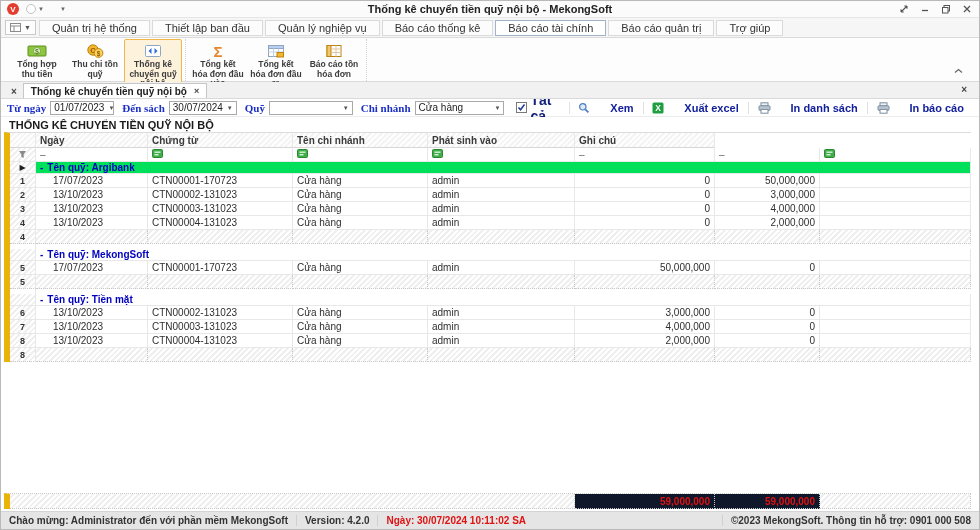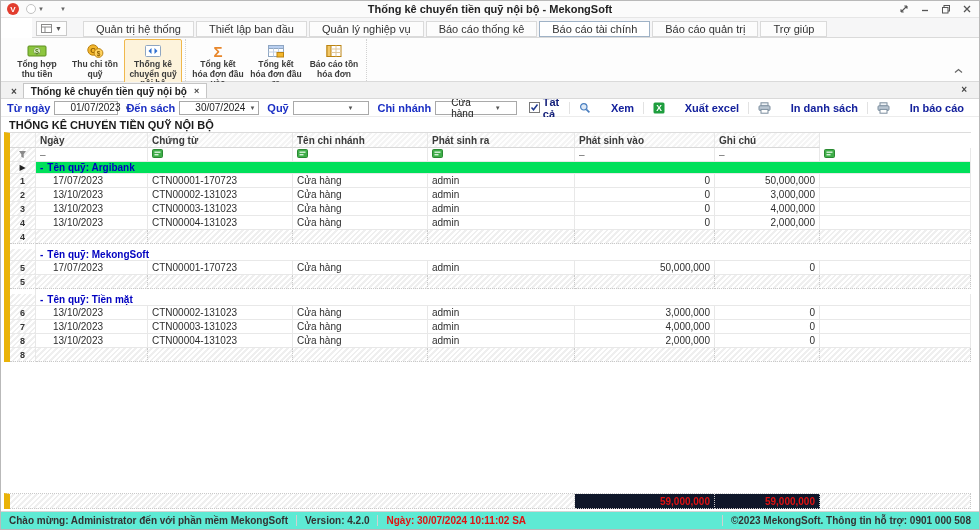--- a/index.html
+++ b/index.html
@@ -11,21 +11,21 @@
   .titlebar { height:17px; background:#fbfbfb; border-bottom:1px solid #e6e6e6; display:flex; align-items:center; padding:0 6px; position:relative; flex:none; }
   .logo { width:12px; height:12px; border-radius:50%; background:#e23d2e; color:#fff; font-size:8px; font-weight:bold; display:flex; align-items:center; justify-content:center; flex:none; }
   .qacircle { width:10px; height:10px; border-radius:50%; border:1px solid #c2c2c2; background:#fff; margin-left:7px; flex:none; }
   .qarrow { font-size:6px; color:#666; margin-left:2px; }
   .qarrow2 { font-size:6px; color:#666; margin-left:16px; }
   .wtitle { position:absolute; left:0; right:0; text-align:center; font-size:11px; font-weight:bold; color:#222; pointer-events:none; }
   .winbtns { margin-left:auto; display:flex; gap:9px; align-items:center; z-index:2; }
   .winbtn { width:12px; height:11px; display:flex; align-items:center; justify-content:center; cursor:default; }
 
   
-  .tabstrip { height:20px; background:#f6f6f7; border-bottom:1px solid #dadada; display:flex; align-items:center; padding:2px 2px 0 4px; gap:16px; flex:none;margin-left:31px; }
+  .tabstrip { height:20px; background:#f6f6f7; border-bottom:1px solid #dadada; display:flex; align-items:flex-start; padding:2px 2px 0 4px; gap:3px; flex:none; }
   .appmenu { height:15px; border:1px solid #c9c9c9; background:#fdfdfd; display:flex; align-items:center; padding:0 4px; gap:3px; font-size:7px; color:#555; }
   .rtab { height:16px; border:1px solid #dadada; background:#fcfcfc; font-size:11px; color:#333; padding:0 12px; display:flex; align-items:center; white-space:nowrap; }
   .rtab.active { background:#fff; border-color:#9fb2c6; }
 
   
   .ribbon { height:44px; background:#fdfdfd; border-bottom:1px solid #dadada; display:flex; padding:1px 0 0 4px; position:relative; flex:none; }
   .rgroup { display:flex; flex-direction:column; border-right:1px dotted #d2d2d2; padding:0 3px; }
   .rbuttons { display:flex; flex:1; align-items:stretch; }
   .rbtn { max-width:58px; min-width:38px; display:flex; flex-direction:column; align-items:center; justify-content:flex-start; text-align:center; font-size:8.5px; font-weight:bold; line-height:1.12; color:#3c3c3c; padding:2px 2px 0 2px; border:1px solid transparent; border-radius:2px; }
   .rbtn.active { border-color:#f0b84c; background:#fdf3dc; }
@@ -36,25 +36,25 @@
 
   
   .doctabs { height:17px; background:#f1f1f1; border-bottom:1px solid #d9d9d9; display:flex; align-items:flex-end; padding-left:4px; position:relative; flex:none; }
   .xbtn { font-size:10px; font-weight:bold; color:#444; padding:0 6px 1px 6px; }
   .doctab { background:#fff; border:1px solid #c6c6c6; border-bottom:none; height:15px; display:flex; align-items:center; gap:7px; padding:0 7px; font-size:10px; font-weight:bold; color:#222; }
   .doctab .xbtn { padding:0; font-size:9px; }
   .doctabs .rightx { position:absolute; right:6px; top:2px; }
 
   
   .filterbar { height:18px; background:#fff; border-bottom:1px solid #ececec; display:flex; align-items:center; padding:0 6px; font-size:11px; flex:none; }
-  .flabel { color:#1b2fc4; font-weight:bold; white-space:nowrap; }
-  .combo { height:14px; border:1px solid #a9a9a9; background:#fff; display:flex; align-items:center; font-size:10px; color:#222; padding:0 15px; margin:0 8px 0 4px; }
+  .flabel { color:#1b2fc4; font-weight:bold; white-space:nowrap;font-family:Liberation Serif, serif; }
+  .combo { height:14px; border:1px solid #a9a9a9; background:#fff; display:flex; align-items:center; font-size:10px; color:#222; padding:0 3px; margin:0 8px 0 4px; }
   .combo .arrow { margin-left:auto; font-size:6px; color:#555; padding-left:4px; }
   .w62{width:64px}.w80{width:80px}.w104{width:106px}.w112{width:114px}
-  .chk { display:flex; align-items:center; gap:3px; margin:0 10px 0 4px; color:#14207a; font-weight:bold; font-size:11px; }
+  .chk { display:flex; align-items:center; gap:3px; margin:0 10px 0 4px; color:#14207a; font-weight:bold; font-size:14px; }
   .chkbox { width:11px; height:11px; border:1px solid #7a7a7a; background:#fff; display:flex; align-items:center; justify-content:center; }
   .fbtn { display:flex; align-items:center; gap:20px; color:#14219c; font-weight:bold; font-size:11px; margin:0 9px; white-space:nowrap; }
   .fsep { width:1px; height:12px; background:#e2e2e2; }
 
   
   .gridhost { flex:1; position:relative; background:#fff; padding:0 8px 0 3px; overflow:hidden; }
   .grid-title { font-size:11px; font-weight:bold; color:#1a1a1a; padding:2px 0 1px 5px; }
   .grow { display:grid; grid-template-columns:26px 112px 145px 135px 147px 140px 105px minmax(0,1fr); border-left:6px solid #eab308; }
   .cell { border-right:1px solid #e8e8e8; border-bottom:1px solid #e8e8e8; font-size:10px; color:#2e2e2e; display:flex; align-items:center; padding:0 4px; overflow:hidden; white-space:nowrap; }
   .hatch { background-image:repeating-linear-gradient(135deg,#ffffff 0px,#ffffff 2px,#efefef 2px,#efefef 4px); }
@@ -76,21 +76,21 @@
   .srow .cell { border-right:1px dotted #c9c9c9; border-bottom:1px dotted #c9c9c9; }
   .srow .gutter { border-right:1px solid #e8e8e8; font-weight:bold; font-size:9px; color:#333; }
   .ggap { height:5px; }
   .ggap .cell { border:none; border-right:1px solid #e8e8e8; }
   .ggap .rest { border:none; }
   .gfooter { position:absolute; bottom:2px; left:3px; right:8px; height:16px; border-top:1px dotted #c9c9c9; }
   .gfooter .cell { border-right:1px dotted #c9c9c9; border-bottom:1px dotted #c9c9c9; }
   .gfooter .fnum { background:#0f172a; color:#e01212; font-weight:bold; }
 
   
-  .statusbar { height:18px; background:#5eead4; border-top:1px solid #d4d4d4; display:flex; align-items:center; padding:0 8px; font-size:10px; font-weight:bold; color:#333; gap:8px; flex:none; }
+  .statusbar { height:18px; background:#e5e5e5; border-top:1px solid #d4d4d4; display:flex; align-items:center; padding:0 8px; font-size:10px; font-weight:bold; color:#333; gap:8px; flex:none; }
   .ssep { width:1px; height:11px; background:#d0d0d0; }
   .sdate { color:#e01212; }
   .sright { margin-left:auto; display:flex; align-items:center; gap:8px;text-align:right; }
 </style>
 </head>
 <body>
 
 <div class="app">
 
   <div class="titlebar">
@@ -305,21 +305,20 @@
   </div>
 
   <div class="gridhost">
     <div class="grid-title">THỐNG KÊ CHUYỂN TIỀN QUỸ NỘI BỘ</div>
     <div id="grid-rows">
         <div class="grow hdr">
           <div class="cell gutter hatch"></div>
           <div class="cell hcell">Ngày</div>
           <div class="cell hcell">Chứng từ</div>
           <div class="cell hcell">Tên chi nhánh</div>
-          <div class="cell hcell">Phát sinh ra</div>
           <div class="cell hcell">Phát sinh vào</div>
           <div class="cell hcell">Ghi chú</div>
         </div>
         <div class="grow frow">
           <div class="cell gutter hatch">
             <svg width="9" height="9" viewBox="0 0 9 9">
               <path d="M1 1 H8 L5.7 4.2 V8 L3.3 6.8 V4.2 Z" fill="#8a8a8a"></path>
             </svg>
           </div>
           <div class="cell fdash">–</div>

